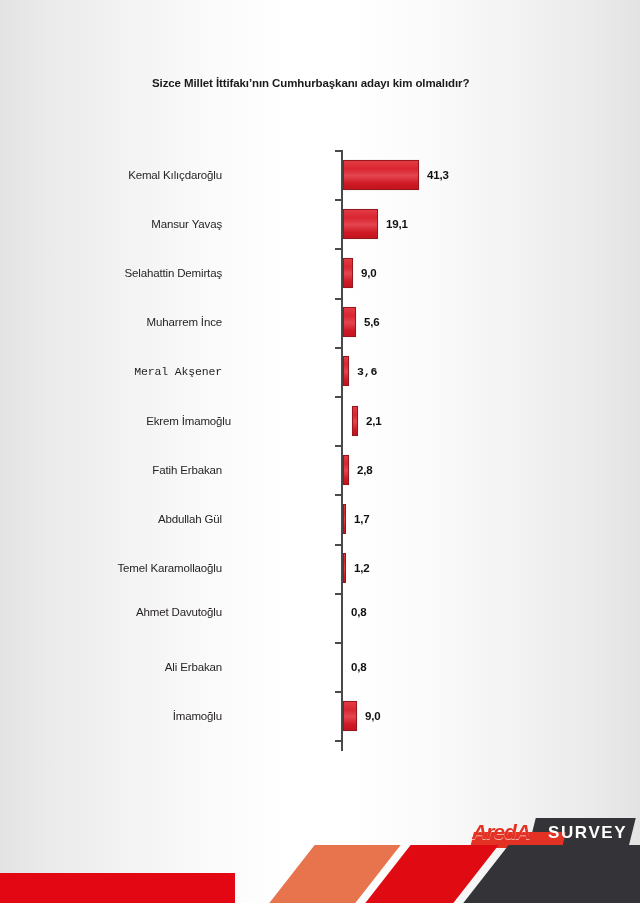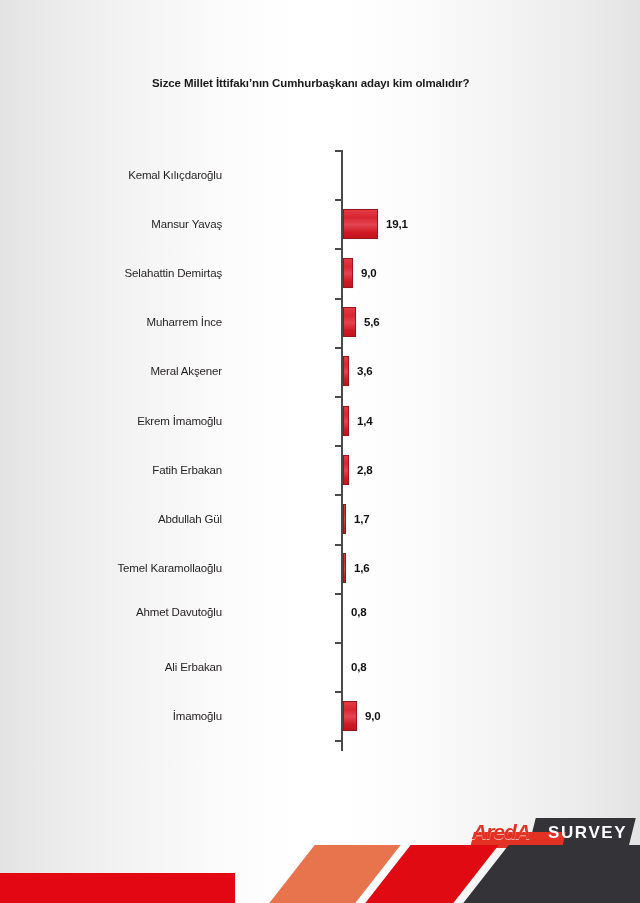--- a/index.html
+++ b/index.html
@@ -215,20 +215,24 @@
 </head>
 <body>
 
 <div id="chart-title">Sizce Millet İttifakı’nın Cumhurbaşkanı adayı kim olmalıdır?</div>
 
 <div id="chart-area">
   <div id="axis-line"></div>
   <div id="rows">
       <div class="row" style="top: 0px;">
         <div class="row-label">Kemal Kılıçdaroğlu</div>
+        <div class="bar-wrap">
+          <div class="bar" style="width: 76px;"></div>
+          <div class="bar-value">41,3</div>
+        </div>
       </div>
       <div class="row" style="top: 49.2px;">
         <div class="row-label">Mansur Yavaş</div>
         <div class="bar-wrap">
           <div class="bar" style="width: 35px;"></div>
           <div class="bar-value">19,1</div>
         </div>
       </div>
       <div class="row" style="top: 98.4px;">
         <div class="row-label">Selahattin Demirtaş</div>
@@ -237,53 +241,53 @@
           <div class="bar-value">9,0</div>
         </div>
       </div>
       <div class="row" style="top: 147.6px;">
         <div class="row-label">Muharrem İnce</div>
         <div class="bar-wrap">
           <div class="bar" style="width: 13px;"></div>
           <div class="bar-value">5,6</div>
         </div>
       </div>
-      <div class="row" style="top: 196.8px;">
+      <div class="row" style="top: 196.8px; font-family: Liberation Mono, monospace;">
         <div class="row-label">Meral Akşener</div>
         <div class="bar-wrap">
           <div class="bar" style="width: 6px;"></div>
           <div class="bar-value">3,6</div>
         </div>
       </div>
-      <div class="row" style="top: 246px;">
+      <div class="row" style="top: 246px; margin-left: 9px;">
         <div class="row-label">Ekrem İmamoğlu</div>
         <div class="bar-wrap">
           <div class="bar" style="width: 6px;"></div>
-          <div class="bar-value">1,4</div>
+          <div class="bar-value">2,1</div>
         </div>
       </div>
       <div class="row" style="top: 295.2px;">
         <div class="row-label">Fatih Erbakan</div>
         <div class="bar-wrap">
           <div class="bar" style="width: 6px;"></div>
           <div class="bar-value">2,8</div>
         </div>
       </div>
       <div class="row" style="top: 344.4px;">
         <div class="row-label">Abdullah Gül</div>
         <div class="bar-wrap">
           <div class="bar" style="width: 3px;"></div>
           <div class="bar-value">1,7</div>
         </div>
       </div>
       <div class="row" style="top: 393.6px;">
         <div class="row-label">Temel Karamollaoğlu</div>
         <div class="bar-wrap">
           <div class="bar" style="width: 3px;"></div>
-          <div class="bar-value">1,6</div>
+          <div class="bar-value">1,2</div>
         </div>
       </div>
       <div class="row" style="top: 437px;">
         <div class="row-label">Ahmet Davutoğlu</div>
         <div class="bar-wrap">
           <div class="bar zero" style="width: 0px;"></div>
           <div class="bar-value">0,8</div>
         </div>
       </div>
       <div class="row" style="top: 492px;">

